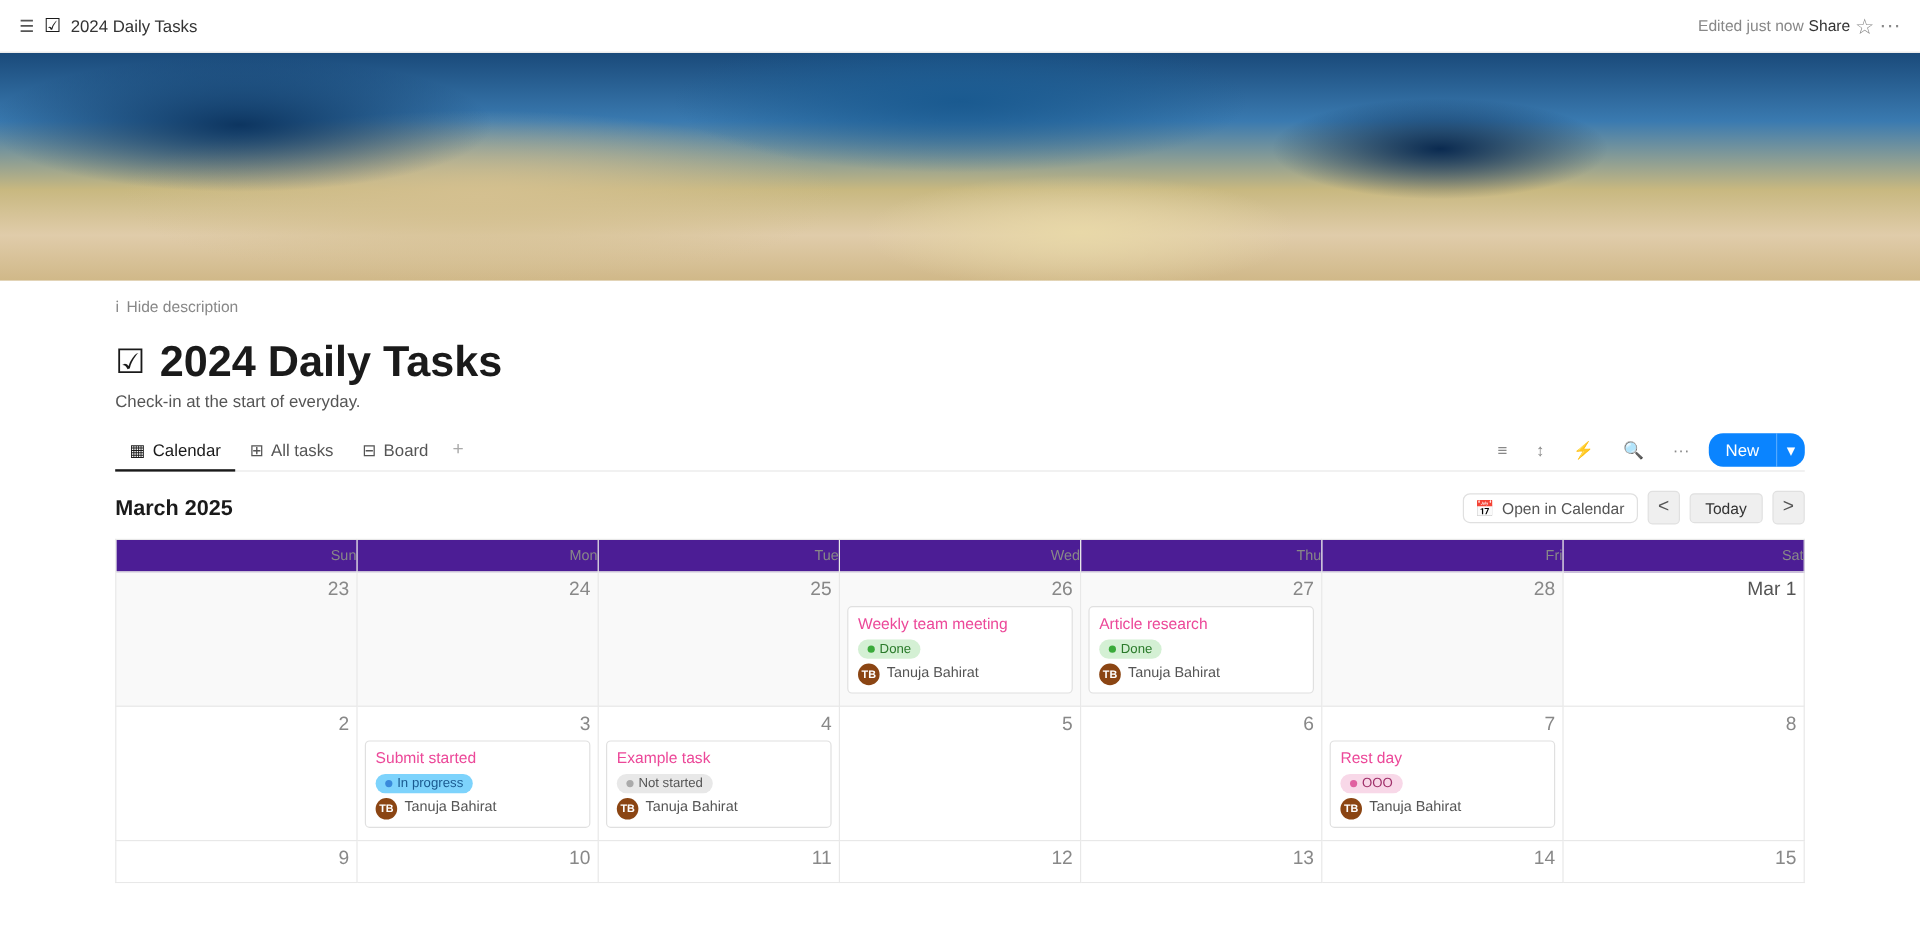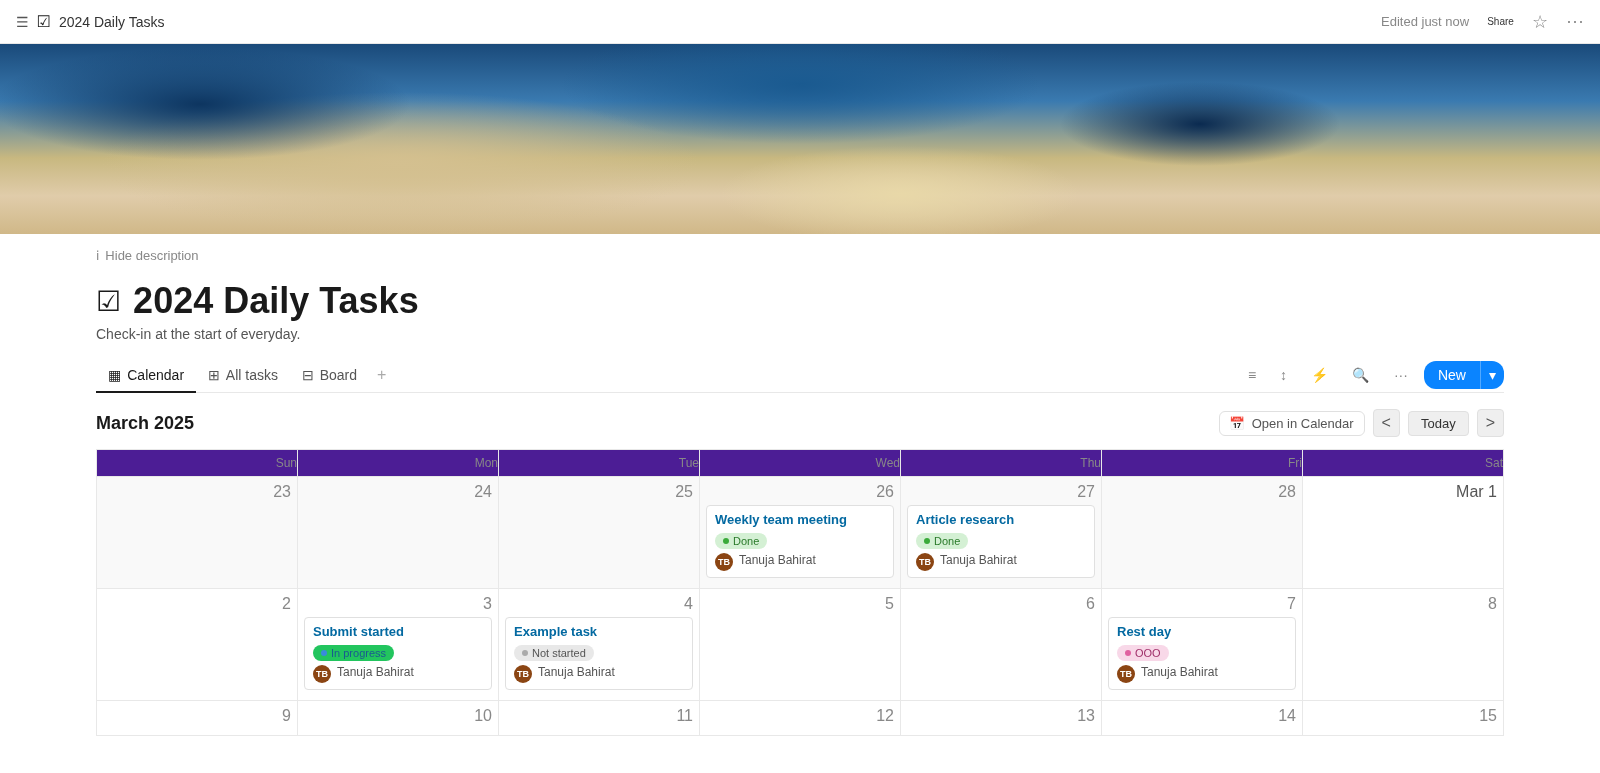--- a/index.html
+++ b/index.html
@@ -6,23 +6,23 @@
     body { font-family: -apple-system, BlinkMacSystemFont, 'Segoe UI', sans-serif; background: #fff; color: #1a1a1a; font-size: 14px; }
 
     
     .topbar {
       display: flex; align-items: center; justify-content: space-between;
       height: 44px; padding: 0 16px; border-bottom: 1px solid #e8e8e8;
       background: #fff; position: sticky; top: 0; z-index: 100;
     }
     .topbar-left { display: flex; align-items: center; gap: 8px; }
     .topbar-title { font-size: 14px; font-weight: 500; color: #333; }
-    .topbar-right { display: flex; align-items: center; gap: 18px; }
+    .topbar-right { display: flex; align-items: center; gap: 4px; }
     .topbar-edit { font-size: 13px; color: #888; }
-    .topbar-share { font-size: 10px; font-weight: 500; color: #333; cursor: pointer; }
+    .topbar-share { font-size: 13px; font-weight: 500; color: #333; cursor: pointer; }
     .topbar-icon { font-size: 18px; color: #888; cursor: pointer; }
 
     
     .cover {
       width: 100%; height: 190px; overflow: hidden;
       background: linear-gradient(135deg, #1a4a7a 0%, #2d6ca8 20%, #5896c8 35%, #e8d9b0 50%, #c8a870 60%, #1a4a7a 75%, #0d3560 100%);
       position: relative;
     }
     .cover-art {
       width: 100%; height: 100%;
@@ -73,24 +73,24 @@
     .nav-btn { padding: 4px 8px; cursor: pointer; color: #555; font-size: 16px; border: 1px solid #e0e0e0; border-radius: 4px; }
     .today-btn { padding: 4px 12px; cursor: pointer; font-size: 13px; border: 1px solid #e0e0e0; border-radius: 4px; color: #333; }
 
     .calendar-grid { width: 100%; border-collapse: collapse; }
     .day-header { text-align: right; font-size: 12px; color: #888; font-weight: 400; padding: 6px 0; border: 1px solid #e8e8e8; background: #4c1d95; }
     .day-cell { border: 1px solid #e8e8e8; vertical-align: top; padding: 6px; min-height: 100px; width: calc(100% / 7); }
     .day-cell.other-month { background: #f9f9f9; }
     .day-num { font-size: 16px; color: #888; text-align: right; margin-bottom: 4px; }
     .day-num.first-of-month { color: #555; }
     .event-card { background: #fff; border: 1px solid #e0e0e0; border-radius: 4px; padding: 6px 8px; margin-bottom: 4px; }
-    .event-title { font-size: 13px; font-weight: 700; color: #0369a1; margin-bottom: 4px; }
+    .event-title { font-size: 13px; font-weight: 400; color: #ec4899; margin-bottom: 4px; }
     .event-badge { display: inline-flex; align-items: center; gap: 4px; border-radius: 20px; padding: 2px 8px; font-size: 11px; font-weight: 500; margin-bottom: 4px; }
     .badge-done { background: #d4f0d4; color: #2a7a2a; }
-    .badge-inprogress { background: #22c55e; color: #1a5a90; }
+    .badge-inprogress { background: #7dd3fc; color: #1a5a90; }
     .badge-notstarted { background: #e8e8e8; color: #555; }
     .badge-ooo { background: #f8d8e8; color: #a0306a; }
     .badge-dot { width: 6px; height: 6px; border-radius: 50%; display: inline-block; }
     .dot-done { background: #3aaa3a; }
     .dot-inprogress { background: #3a8adb; }
     .dot-notstarted { background: #aaa; }
     .dot-ooo { background: #e060a0; }
     .event-user { display: flex; align-items: flex-start; gap: 6px; font-size: 12px; color: #555; }
     .avatar { width: 18px; height: 18px; border-radius: 50%; background: #8b4513; display: flex; align-items: center; justify-content: center; font-size: 9px; color: #fff; font-weight: 700; flex-shrink: 0; }
 

